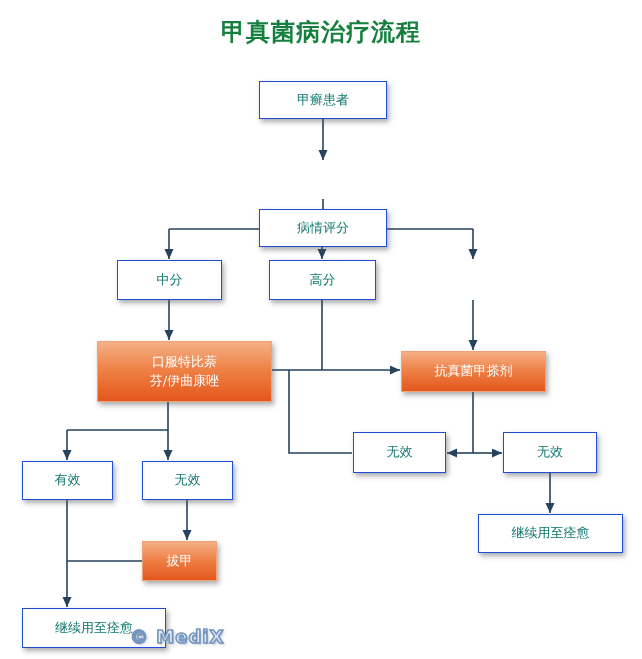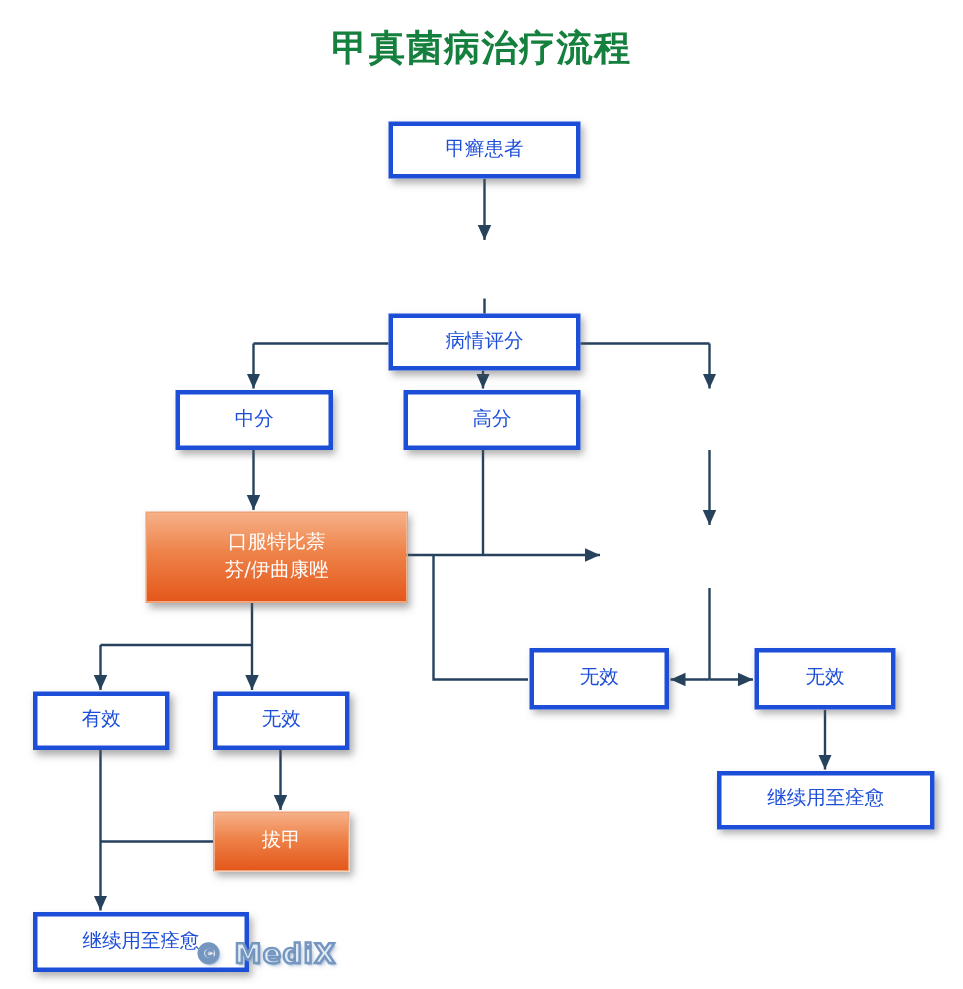--- a/index.html
+++ b/index.html
@@ -12,50 +12,50 @@
   }
   .title {
     position: absolute; left: 0; top: 16px; width: 642px;
     text-align: center; font-size: 24px; font-weight: bold; color: #15803d;
     letter-spacing: 1px;
   }
   .connectors { position: absolute; left: 0; top: 0; width: 642px; height: 659px; }
   .node {
     position: absolute; box-sizing: border-box;
     display: flex; align-items: center; justify-content: center;
-    background: #ffffff; border: 3px solid #1d4ed8;
-    font-size: 13px; color: #1d4ed8; text-align: center;
+    background: #ffffff; border: 1px solid #1d4ed8;
+    font-size: 13px; color: #0f766e; text-align: center;
     box-shadow: 2px 3px 5px rgba(90, 90, 90, 0.5);
     line-height: 1.45; white-space: pre-line;
   }
   .node.orange {
     background: linear-gradient(180deg, #f6b088 0%, #ee8248 45%, #e4571b 100%);
     border: 1px solid #efa276; color: #ffffff;
   }
   .watermark {
     position: absolute; left: 130px; top: 626px;
     font-size: 18px; font-weight: bold; letter-spacing: 1px;
     color: #e3ecf5;
     -webkit-text-stroke: 1.6px #7596bf;
     text-shadow: 0 0 1px #7596bf, 1px 1px 1px #9fb6d4, 2px 2px 3px rgba(90,120,160,0.35);
   }
   
   #n-patient        { left:259px; top:81px;  width:128px; height:38px; }
   #n-score          { left:259px; top:161px; width:128px; height:38px;margin-top:48px; }
   #n-mid            { left:117px; top:260px; width:105px; height:40px; }
-  #n-high           { left:269px; top:260px; width:118px; height:40px; }
+  #n-high           { left:269px; top:260px; width:107px; height:40px; }
   #n-low            { left:421px; top:260px; width:105px; height:40px; }
   #n-oral           { left:97px;  top:341px; width:175px; height:61px; }
   #n-lacquer        { left:401px; top:351px; width:145px; height:41px; }
   #n-mid-ineff      { left:353px; top:432px; width:93px;  height:41px; }
   #n-right-ineff    { left:503px; top:432px; width:94px;  height:41px; }
   #n-right-cure     { left:478px; top:514px; width:145px; height:39px; }
   #n-effective      { left:22px;  top:461px; width:91px;  height:39px;text-align:center; }
   #n-left-ineff     { left:142px; top:461px; width:91px;  height:39px; }
-  #n-nail           { left:142px; top:541px; width:91px;  height:40px; }
+  #n-nail           { left:142px; top:541px; width:75px;  height:40px; }
   #n-left-cure      { left:22px;  top:608px; width:144px; height:40px; }
 </style>
 </head>
 <body>
 
 <div class="canvas">
 
   <div class="title">甲真菌病治疗流程</div>
 
   <svg class="connectors" width="642" height="659" viewBox="0 0 642 659" stroke="#26425c" stroke-width="1.6" fill="none">
@@ -86,20 +86,21 @@
     <path d="M187 500 V540" marker-end="url(#arr)"></path>
     <path d="M142 561 H67"></path>
   </svg>
 
   <div class="node" id="n-patient">甲癣患者</div>
   <div class="node" id="n-score">病情评分</div>
   <div class="node" id="n-mid">中分</div>
   <div class="node" id="n-high">高分</div>
   <div class="node orange" id="n-oral">口服特比萘
 芬/伊曲康唑</div>
+  <div class="node orange" id="n-lacquer">抗真菌甲搽剂</div>
   <div class="node" id="n-mid-ineff">无效</div>
   <div class="node" id="n-right-ineff">无效</div>
   <div class="node" id="n-right-cure">继续用至痊愈</div>
   <div class="node" id="n-effective">有效</div>
   <div class="node" id="n-left-ineff">无效</div>
   <div class="node orange" id="n-nail">拔甲</div>
   <div class="node" id="n-left-cure">继续用至痊愈</div>
 
   <div class="watermark">© MediX</div>
 

